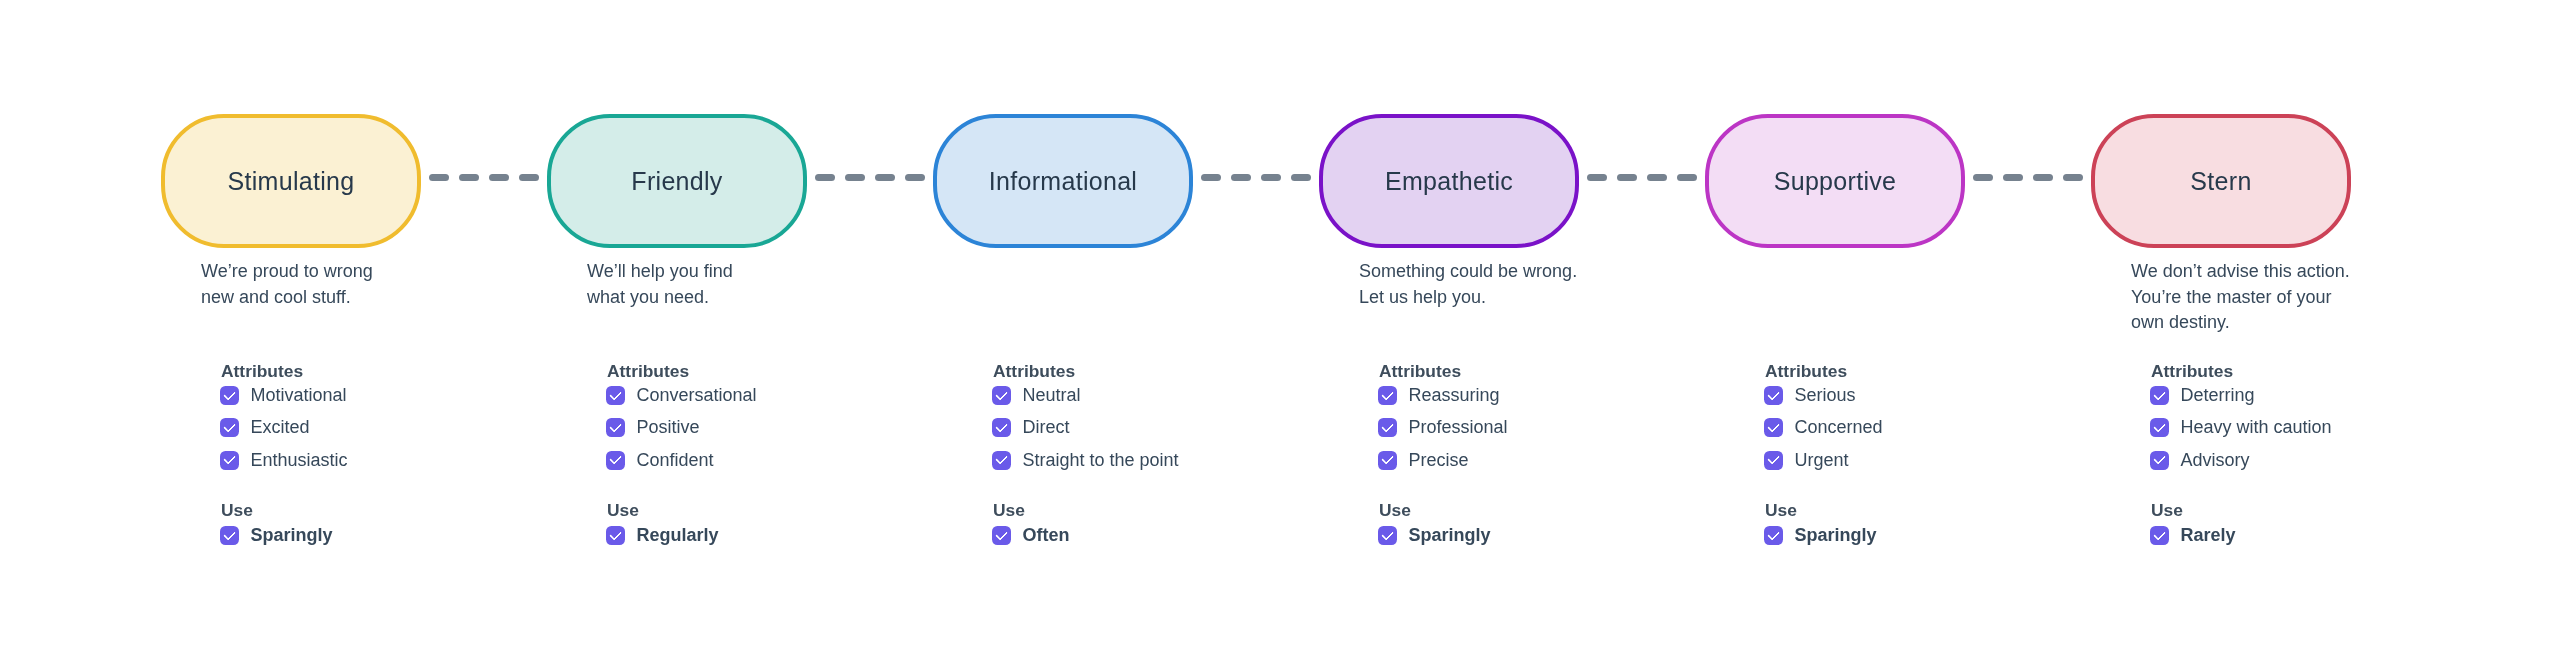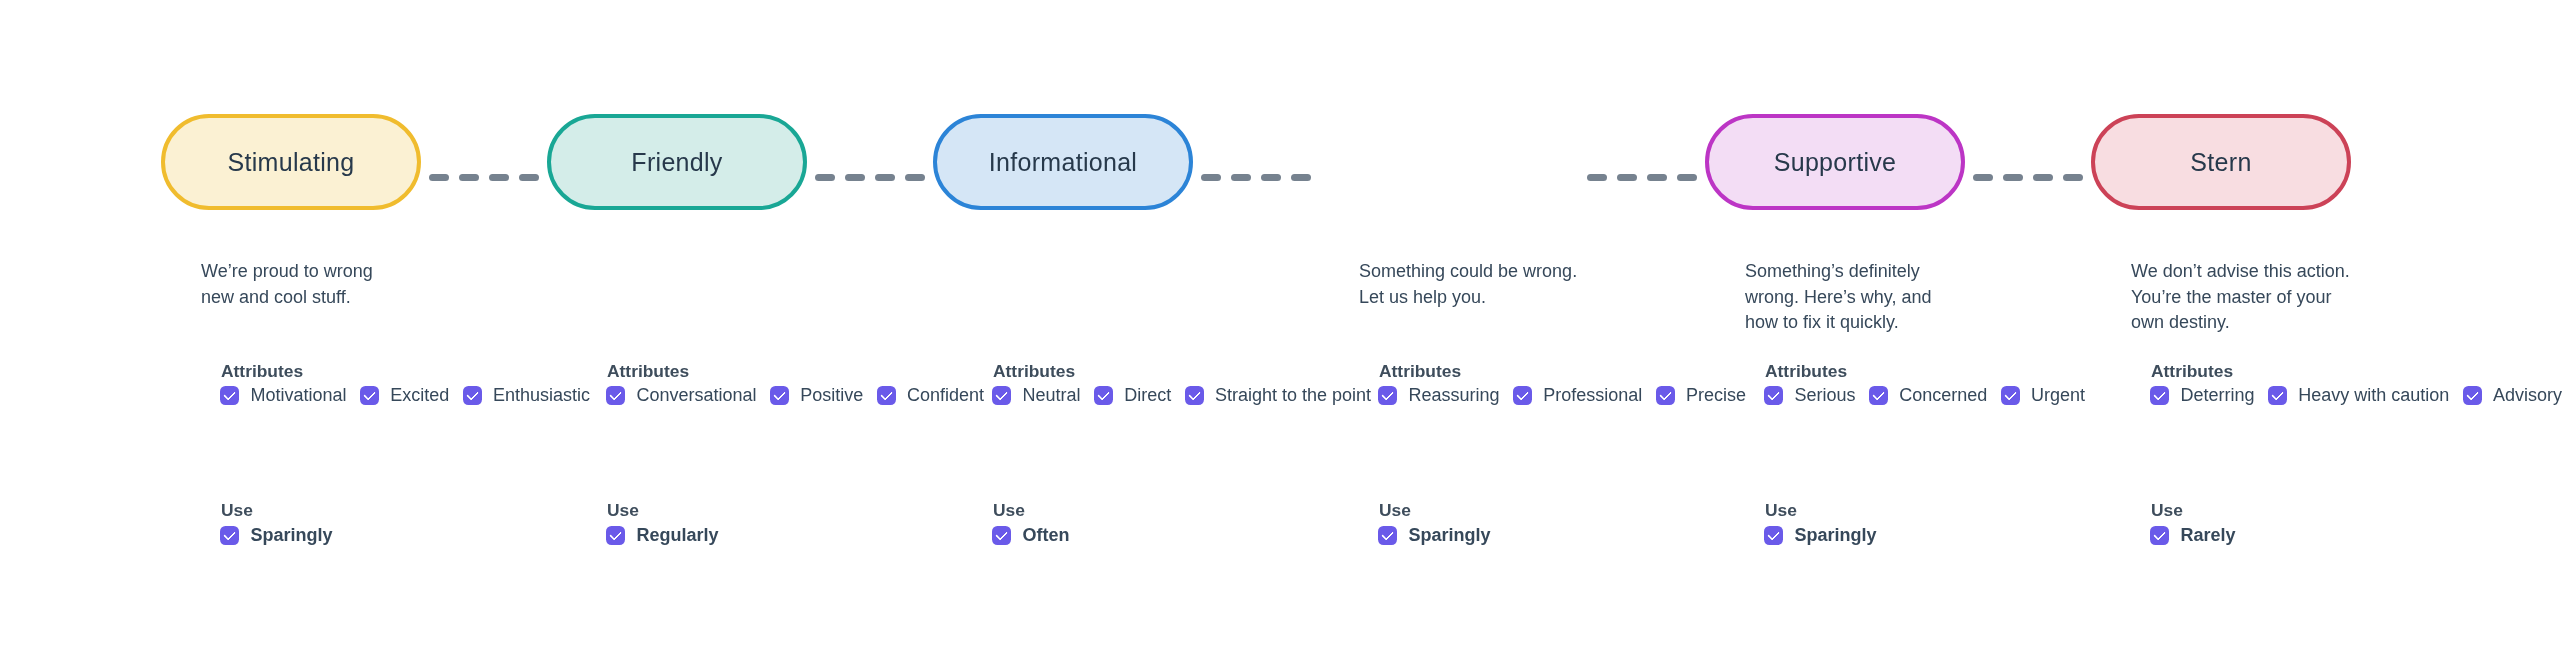--- a/index.html
+++ b/index.html
@@ -9,21 +9,21 @@
   }
   .diagram {
     position:relative; display:flex;
     width:2576px; height:649px; box-sizing:border-box;
     padding-left:161px;
   }
   .col { position:relative; flex:0 0 386px; width:386px; height:649px; }
 
   .pill {
     position:absolute; top:114px; left:0;
-    width:260px; height:96px; box-sizing:border-box;
+    width:260px; height:134px; box-sizing:border-box;
     border:4.7px solid var(--border,#ccc); background:var(--fill,#eee);
     border-radius:63px;
     display:flex; align-items:center; justify-content:center;
   }
   .pill-label { font-size:25px; color:#27394b; letter-spacing:0.3px; }
 
   .connector {
     position:absolute; top:174px; left:260px; width:125px; height:6.7px;
     display:flex; align-items:center; justify-content:center; gap:10px;
   }
@@ -36,21 +36,21 @@
 
   .sec-heading {
     position:absolute; left:60px;
     font-size:17.4px; font-weight:700; color:#3e4d5c;
   }
   .attrs-heading { top:361px; }
   .use-heading   { top:500px; }
 
   .rows {
     position:absolute; left:59px; top:386px;
-    display:flex; flex-direction:row; gap:13.4px;
+    display:flex; flex-direction:column; gap:13.4px;
   }
   .use-row { position:absolute; left:59px; top:526px;font-weight:bold; }
 
   .row { display:flex; align-items:center; gap:11.4px; height:19px; }
   .checkbox {
     position:relative; width:19px; height:19px; flex:0 0 19px;
     border-radius:5.4px; background:var(--check,#6A5AE9);
   }
   .checkbox::after {
     content:""; position:absolute; left:4px; top:4.7px;
@@ -102,20 +102,22 @@
   <div class="col" style="--border: #19A795; --fill: #D4EDE9;">
     <div class="pill">
       <span class="pill-label">Friendly</span>
     </div>
     <div class="connector">
       <span class="dash"></span>
       <span class="dash"></span>
       <span class="dash"></span>
       <span class="dash"></span>
     </div>
+    <div class="desc">We’ll help you find
+what you need.</div>
     <div class="sec-heading attrs-heading">Attributes</div>
     <div class="rows">
       <div class="row">
         <span class="checkbox"></span>
         <span class="row-label">Conversational</span>
       </div>
       <div class="row">
         <span class="checkbox"></span>
         <span class="row-label">Positive</span>
       </div>
@@ -157,20 +159,23 @@
       </div>
     </div>
     <div class="sec-heading use-heading">Use</div>
     <div class="row use-row">
       <span class="checkbox"></span>
       <span class="row-label">Often</span>
     </div>
   </div>
 
   <div class="col" style="--border: #7A12C8; --fill: #E3D2F2;">
+    <div class="pill">
+      <span class="pill-label">Empathetic</span>
+    </div>
     <div class="connector">
       <span class="dash"></span>
       <span class="dash"></span>
       <span class="dash"></span>
       <span class="dash"></span>
     </div>
     <div class="desc">Something could be wrong.
 Let us help you.</div>
     <div class="sec-heading attrs-heading">Attributes</div>
     <div class="rows">
@@ -197,23 +202,20 @@
   <div class="col" style="--border: #BC35C5; --fill: #F3DDF5;">
     <div class="pill">
       <span class="pill-label">Supportive</span>
     </div>
     <div class="connector">
       <span class="dash"></span>
       <span class="dash"></span>
       <span class="dash"></span>
       <span class="dash"></span>
     </div>
-    <div class="desc">Something’s definitely
-wrong. Here’s why, and
-how to fix it quickly.</div>
     <div class="sec-heading attrs-heading">Attributes</div>
     <div class="rows">
       <div class="row">
         <span class="checkbox"></span>
         <span class="row-label">Serious</span>
       </div>
       <div class="row">
         <span class="checkbox"></span>
         <span class="row-label">Concerned</span>
       </div>

